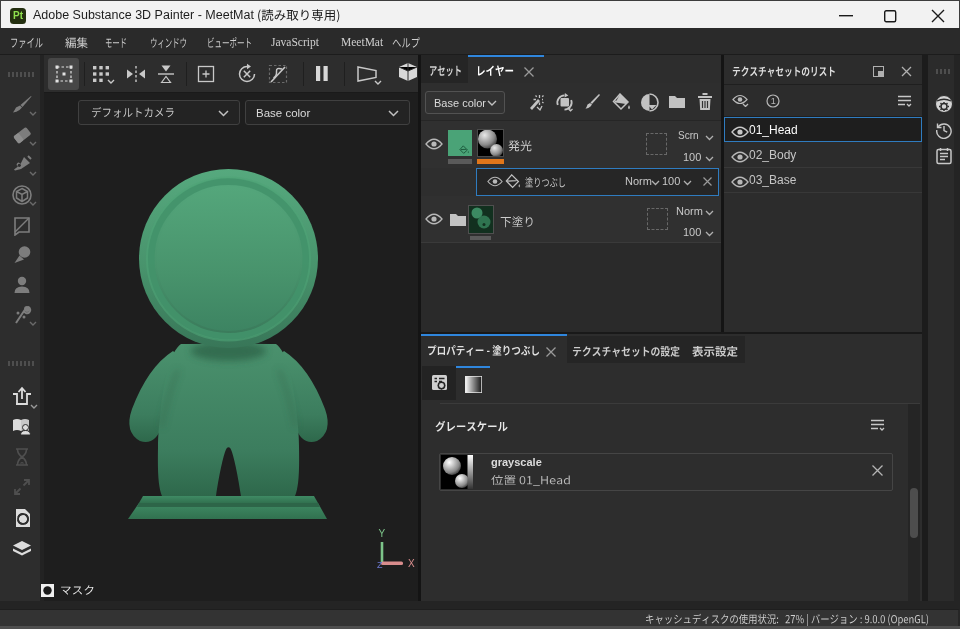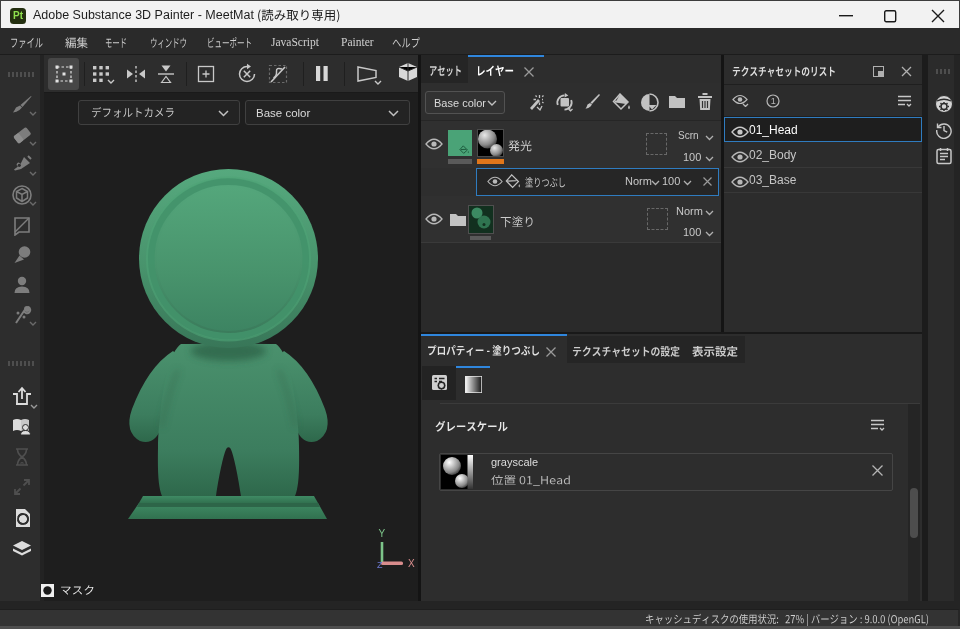--- a/index.html
+++ b/index.html
@@ -85,21 +85,21 @@
         <svg width="37" height="16.2" viewBox="0 0 37 16.2" style="overflow:visible;display:block">
           <path transform="translate(0 12.24) scale(0.6167 1)" d="M6.5 -9.6Q6.5 -9.3 6.4 -9.1Q6.4 -8.9 6.4 -8.7Q6.4 -8.6 6.4 -8.3Q6.4 -8 6.4 -7.6Q6.4 -7.3 6.4 -7.1H5.4Q5.4 -7.3 5.4 -7.7Q5.4 -8 5.4 -8.3Q5.4 -8.6 5.4 -8.7Q5.4 -8.9 5.4 -9.1Q5.4 -9.3 5.3 -9.6ZM10.6 -7.3Q10.5 -7.2 10.5 -6.9Q10.4 -6.7 10.4 -6.6Q10.4 -6.2 10.3 -5.8Q10.2 -5.3 10 -4.8Q9.9 -4.3 9.7 -3.9Q9.5 -3.4 9.2 -3Q8.8 -2.2 8.1 -1.5Q7.4 -0.8 6.5 -0.4Q5.6 0.1 4.5 0.4L3.7 -0.5Q4 -0.5 4.3 -0.6Q4.7 -0.7 4.9 -0.8Q5.5 -1 6.2 -1.3Q6.8 -1.7 7.3 -2.2Q7.8 -2.6 8.2 -3.2Q8.5 -3.7 8.8 -4.3Q9 -4.9 9.1 -5.6Q9.3 -6.2 9.3 -6.7H2.6Q2.6 -6.5 2.6 -6.2Q2.6 -5.9 2.6 -5.6Q2.6 -5.3 2.6 -5Q2.6 -4.7 2.6 -4.6Q2.6 -4.4 2.6 -4.2Q2.7 -4 2.7 -3.8H1.6Q1.7 -4 1.7 -4.2Q1.7 -4.4 1.7 -4.6Q1.7 -4.8 1.7 -5Q1.7 -5.3 1.7 -5.7Q1.7 -6 1.7 -6.3Q1.7 -6.6 1.7 -6.7Q1.7 -6.9 1.7 -7.2Q1.7 -7.4 1.6 -7.6Q1.9 -7.6 2.2 -7.6Q2.4 -7.6 2.8 -7.6H9.1Q9.4 -7.6 9.6 -7.6Q9.8 -7.7 9.9 -7.7Z M13.5 -3.1Q14.3 -3.3 15.1 -3.6Q15.9 -3.9 16.6 -4.3Q17.3 -4.6 17.8 -4.9Q18.4 -5.3 18.9 -5.7Q19.4 -6.1 19.9 -6.5Q20.3 -7 20.6 -7.4L21.4 -6.6Q21 -6.3 20.5 -5.8Q20 -5.4 19.4 -4.9Q18.8 -4.5 18.2 -4.1Q17.8 -3.9 17.3 -3.6Q16.8 -3.4 16.3 -3.1Q15.7 -2.9 15.1 -2.6Q14.5 -2.4 13.9 -2.2ZM17.7 -4.4 18.7 -4.6V-0.1Q18.7 0.1 18.7 0.3Q18.7 0.5 18.7 0.7Q18.7 0.8 18.7 0.9H17.6Q17.6 0.8 17.7 0.7Q17.7 0.5 17.7 0.3Q17.7 0.1 17.7 -0.1Z M26.7 -8.8Q27 -8.6 27.5 -8.3Q27.9 -7.9 28.3 -7.6Q28.8 -7.2 29.1 -6.9Q29.5 -6.6 29.8 -6.3L29 -5.6Q28.8 -5.8 28.4 -6.1Q28.1 -6.5 27.6 -6.8Q27.2 -7.2 26.8 -7.5Q26.4 -7.8 26 -8.1ZM25.7 -0.8Q26.7 -0.9 27.6 -1.2Q28.5 -1.5 29.2 -1.8Q29.9 -2.2 30.5 -2.5Q31.4 -3.1 32.2 -3.8Q33 -4.6 33.6 -5.4Q34.2 -6.2 34.5 -6.9L35.1 -5.9Q34.7 -5.2 34.1 -4.4Q33.5 -3.6 32.7 -2.9Q32 -2.2 31 -1.6Q30.4 -1.3 29.7 -0.9Q29 -0.5 28.2 -0.2Q27.3 0 26.3 0.2Z M43.9 -8.6Q44 -8.4 44.2 -8.1Q44.4 -7.8 44.6 -7.5Q44.8 -7.1 45 -6.8L44.3 -6.5Q44.1 -6.8 44 -7.1Q43.8 -7.5 43.6 -7.8Q43.4 -8.1 43.2 -8.3ZM45.3 -9.2Q45.5 -9 45.7 -8.7Q45.9 -8.4 46.1 -8.1Q46.3 -7.7 46.5 -7.5L45.8 -7.1Q45.6 -7.4 45.4 -7.8Q45.3 -8.1 45.1 -8.4Q44.9 -8.7 44.7 -8.9ZM39.7 -0.9Q39.7 -1.1 39.7 -1.6Q39.7 -2.1 39.7 -2.8Q39.7 -3.5 39.7 -4.3Q39.7 -5 39.7 -5.8Q39.7 -6.5 39.7 -7.1Q39.7 -7.6 39.7 -7.9Q39.7 -8.1 39.6 -8.5Q39.6 -8.9 39.6 -9.1H40.7Q40.7 -8.9 40.7 -8.5Q40.7 -8.2 40.7 -7.9Q40.7 -7.4 40.7 -6.8Q40.7 -6.1 40.7 -5.4Q40.7 -4.6 40.7 -3.9Q40.7 -3.2 40.7 -2.5Q40.7 -1.9 40.7 -1.5Q40.7 -1 40.7 -0.9Q40.7 -0.7 40.7 -0.5Q40.7 -0.2 40.7 0.1Q40.7 0.3 40.7 0.5H39.6Q39.6 0.2 39.6 -0.2Q39.7 -0.6 39.7 -0.9ZM40.5 -6Q41 -5.8 41.8 -5.6Q42.5 -5.3 43.2 -5Q44 -4.8 44.6 -4.5Q45.3 -4.2 45.8 -3.9L45.4 -2.9Q44.9 -3.2 44.2 -3.5Q43.6 -3.8 42.9 -4.1Q42.2 -4.3 41.6 -4.5Q40.9 -4.8 40.5 -4.9Z M54.5 -9.6Q54.5 -9.3 54.4 -9.1Q54.4 -8.9 54.4 -8.7Q54.4 -8.6 54.4 -8.3Q54.4 -8 54.4 -7.6Q54.4 -7.3 54.4 -7.1H53.4Q53.4 -7.3 53.4 -7.7Q53.4 -8 53.4 -8.3Q53.4 -8.6 53.4 -8.7Q53.4 -8.9 53.4 -9.1Q53.4 -9.3 53.3 -9.6ZM58.6 -7.3Q58.5 -7.2 58.5 -6.9Q58.4 -6.7 58.4 -6.6Q58.4 -6.2 58.3 -5.8Q58.2 -5.3 58 -4.8Q57.9 -4.3 57.7 -3.9Q57.5 -3.4 57.2 -3Q56.8 -2.2 56.1 -1.5Q55.4 -0.8 54.5 -0.4Q53.6 0.1 52.5 0.4L51.7 -0.5Q52 -0.5 52.3 -0.6Q52.7 -0.7 52.9 -0.8Q53.5 -1 54.2 -1.3Q54.8 -1.7 55.3 -2.2Q55.8 -2.6 56.2 -3.2Q56.5 -3.7 56.8 -4.3Q57 -4.9 57.1 -5.6Q57.3 -6.2 57.3 -6.7H50.6Q50.6 -6.5 50.6 -6.2Q50.6 -5.9 50.6 -5.6Q50.6 -5.3 50.6 -5Q50.6 -4.7 50.6 -4.6Q50.6 -4.4 50.6 -4.2Q50.7 -4 50.7 -3.8H49.6Q49.7 -4 49.7 -4.2Q49.7 -4.4 49.7 -4.6Q49.7 -4.8 49.7 -5Q49.7 -5.3 49.7 -5.7Q49.7 -6 49.7 -6.3Q49.7 -6.6 49.7 -6.7Q49.7 -6.9 49.7 -7.2Q49.7 -7.4 49.6 -7.6Q49.9 -7.6 50.2 -7.6Q50.4 -7.6 50.8 -7.6H57.1Q57.4 -7.6 57.6 -7.6Q57.8 -7.7 57.9 -7.7Z" fill="#d0d0d0"></path>
         </svg>
       </div>
   <div class="mitem" style="left:207px">
         <svg width="45" height="16.2" viewBox="0 0 45 16.2" style="overflow:visible;display:block">
           <path transform="translate(0 12.24) scale(0.625 1)" d="M8.7 -9.4Q8.9 -9.2 9.1 -8.9Q9.2 -8.6 9.4 -8.3Q9.6 -8 9.7 -7.8L9.1 -7.5Q8.9 -7.8 8.6 -8.3Q8.3 -8.8 8.1 -9.1ZM10.1 -9.9Q10.2 -9.7 10.4 -9.4Q10.6 -9.1 10.8 -8.8Q10.9 -8.5 11.1 -8.3L10.4 -8Q10.2 -8.4 9.9 -8.8Q9.7 -9.3 9.4 -9.6ZM3.4 -9Q3.3 -8.8 3.3 -8.5Q3.3 -8.3 3.3 -8Q3.3 -7.9 3.3 -7.4Q3.3 -6.9 3.3 -6.3Q3.3 -5.7 3.3 -4.9Q3.3 -4.2 3.3 -3.6Q3.3 -2.9 3.3 -2.4Q3.3 -1.9 3.3 -1.7Q3.3 -1.2 3.5 -1.1Q3.7 -0.9 4.1 -0.8Q4.4 -0.8 4.8 -0.7Q5.3 -0.7 5.7 -0.7Q6.2 -0.7 6.7 -0.7Q7.3 -0.8 7.9 -0.8Q8.4 -0.8 8.9 -0.9Q9.4 -1 9.8 -1.1V0Q9.3 0.1 8.6 0.1Q7.9 0.2 7.1 0.2Q6.3 0.3 5.7 0.3Q5.1 0.3 4.6 0.2Q4.1 0.2 3.7 0.1Q3.1 0 2.7 -0.3Q2.3 -0.7 2.3 -1.4Q2.3 -1.7 2.3 -2.3Q2.3 -2.8 2.3 -3.5Q2.3 -4.2 2.3 -4.9Q2.3 -5.6 2.3 -6.3Q2.3 -6.9 2.3 -7.4Q2.3 -7.9 2.3 -8Q2.3 -8.2 2.3 -8.3Q2.3 -8.5 2.3 -8.7Q2.3 -8.9 2.2 -9ZM2.8 -5.2Q3.4 -5.3 4 -5.5Q4.7 -5.7 5.4 -5.9Q6.1 -6.1 6.7 -6.3Q7.3 -6.6 7.8 -6.8Q8.1 -6.9 8.4 -7Q8.7 -7.2 8.9 -7.3L9.3 -6.4Q9.1 -6.3 8.8 -6.1Q8.5 -6 8.2 -5.9Q7.6 -5.7 6.9 -5.4Q6.2 -5.2 5.5 -5Q4.8 -4.7 4.1 -4.6Q3.4 -4.4 2.8 -4.2Z M20.8 -5.7Q20.8 -5.6 20.8 -5.5Q20.8 -5.4 20.8 -5.3Q20.7 -5.1 20.7 -4.6Q20.6 -4.1 20.5 -3.6Q20.4 -3 20.4 -2.4Q20.3 -1.9 20.2 -1.4Q20.1 -1 20.1 -0.7H19.1Q19.1 -0.9 19.2 -1.3Q19.2 -1.8 19.3 -2.3Q19.4 -2.8 19.5 -3.4Q19.6 -3.9 19.6 -4.4Q19.7 -4.8 19.7 -5.1Q19.5 -5.1 19 -5.1Q18.6 -5.1 18.1 -5.1Q17.6 -5.1 17.1 -5.1Q16.7 -5.1 16.3 -5.1Q16 -5.1 15.9 -5.1Q15.6 -5.1 15.4 -5.1Q15.1 -5.1 14.9 -5V-6Q15.1 -6 15.2 -6Q15.4 -6 15.6 -6Q15.7 -6 15.9 -6Q16 -6 16.4 -6Q16.7 -6 17.2 -6Q17.6 -6 18.1 -6Q18.5 -6 18.9 -6Q19.3 -6 19.5 -6Q19.6 -6 19.7 -6Q19.9 -6 20 -6Q20.1 -6 20.1 -6.1ZM13.8 -1.1Q14 -1.1 14.3 -1.1Q14.5 -1 14.8 -1Q14.9 -1 15.4 -1Q15.9 -1 16.6 -1Q17.3 -1 18.1 -1Q18.8 -1 19.5 -1Q20.2 -1 20.7 -1Q21.2 -1 21.3 -1Q21.5 -1 21.8 -1.1Q22.1 -1.1 22.3 -1.1V-0.1Q22.2 -0.1 22 -0.1Q21.8 -0.1 21.7 -0.1Q21.5 -0.1 21.4 -0.1Q21.2 -0.1 20.7 -0.1Q20.2 -0.1 19.5 -0.1Q18.8 -0.1 18 -0.1Q17.3 -0.1 16.6 -0.1Q15.9 -0.1 15.4 -0.1Q14.9 -0.1 14.8 -0.1Q14.5 -0.1 14.3 -0.1Q14.1 -0.1 13.8 -0.1Z M25.2 -5.2Q25.4 -5.2 25.7 -5.2Q25.9 -5.2 26.2 -5.1Q26.6 -5.1 26.9 -5.1Q27.1 -5.1 27.5 -5.1Q27.9 -5.1 28.4 -5.1Q29 -5.1 29.6 -5.1Q30.2 -5.1 30.8 -5.1Q31.4 -5.1 31.9 -5.1Q32.5 -5.1 32.9 -5.1Q33.3 -5.1 33.5 -5.1Q33.9 -5.1 34.2 -5.2Q34.6 -5.2 34.8 -5.2V-4Q34.6 -4 34.2 -4.1Q33.9 -4.1 33.5 -4.1Q33.3 -4.1 32.9 -4.1Q32.5 -4.1 31.9 -4.1Q31.4 -4.1 30.8 -4.1Q30.2 -4.1 29.6 -4.1Q29 -4.1 28.4 -4.1Q27.9 -4.1 27.5 -4.1Q27.1 -4.1 26.9 -4.1Q26.4 -4.1 26 -4.1Q25.5 -4 25.2 -4Z M45.1 -8.9Q45.1 -8.5 45.3 -8.3Q45.5 -8.1 45.8 -8.1Q46.1 -8.1 46.4 -8.3Q46.6 -8.5 46.6 -8.9Q46.6 -9.2 46.4 -9.4Q46.1 -9.6 45.8 -9.6Q45.5 -9.6 45.3 -9.4Q45.1 -9.2 45.1 -8.9ZM44.5 -8.9Q44.5 -9.2 44.7 -9.5Q44.9 -9.8 45.2 -10Q45.5 -10.2 45.8 -10.2Q46.2 -10.2 46.5 -10Q46.8 -9.8 47 -9.5Q47.1 -9.2 47.1 -8.9Q47.1 -8.5 47 -8.2Q46.8 -7.9 46.5 -7.7Q46.2 -7.6 45.8 -7.6Q45.5 -7.6 45.2 -7.7Q44.9 -7.9 44.7 -8.2Q44.5 -8.5 44.5 -8.9ZM42.5 -9.2Q42.5 -9.2 42.5 -9Q42.5 -8.9 42.4 -8.7Q42.4 -8.5 42.4 -8.4Q42.4 -8.1 42.4 -7.7Q42.4 -7.3 42.4 -6.9Q42.4 -6.5 42.4 -6.2Q42.4 -5.9 42.4 -5.5Q42.4 -5 42.4 -4.4Q42.4 -3.9 42.4 -3.3Q42.4 -2.7 42.4 -2.1Q42.4 -1.5 42.4 -1.1Q42.4 -0.7 42.4 -0.4Q42.4 0 42.2 0.3Q41.9 0.5 41.4 0.5Q41.1 0.5 40.8 0.5Q40.5 0.5 40.2 0.5Q39.9 0.4 39.7 0.4L39.6 -0.5Q40 -0.5 40.4 -0.4Q40.8 -0.4 41 -0.4Q41.2 -0.4 41.3 -0.5Q41.5 -0.6 41.5 -0.8Q41.5 -1 41.5 -1.4Q41.5 -1.8 41.5 -2.4Q41.5 -2.9 41.5 -3.5Q41.5 -4.1 41.5 -4.7Q41.5 -5.2 41.5 -5.6Q41.5 -6 41.5 -6.2Q41.5 -6.4 41.5 -6.8Q41.5 -7.2 41.5 -7.6Q41.5 -8.1 41.5 -8.4Q41.5 -8.6 41.4 -8.9Q41.4 -9.1 41.4 -9.2ZM37.1 -7.2Q37.4 -7.2 37.6 -7.2Q37.8 -7.2 38.1 -7.2Q38.3 -7.2 38.7 -7.2Q39.2 -7.2 39.8 -7.2Q40.4 -7.2 41.1 -7.2Q41.9 -7.2 42.6 -7.2Q43.3 -7.2 43.9 -7.2Q44.6 -7.2 45 -7.2Q45.4 -7.2 45.6 -7.2Q45.8 -7.2 46.1 -7.2Q46.4 -7.2 46.6 -7.2V-6.2Q46.3 -6.2 46.1 -6.2Q45.8 -6.3 45.6 -6.3Q45.5 -6.3 45 -6.3Q44.6 -6.3 44 -6.3Q43.3 -6.3 42.6 -6.3Q41.9 -6.3 41.2 -6.3Q40.4 -6.3 39.8 -6.3Q39.2 -6.3 38.7 -6.3Q38.3 -6.3 38.1 -6.3Q37.9 -6.3 37.6 -6.2Q37.3 -6.2 37.1 -6.2ZM39.9 -4.4Q39.7 -4 39.4 -3.6Q39.1 -3.1 38.8 -2.6Q38.4 -2.2 38.1 -1.8Q37.8 -1.4 37.6 -1.1L36.7 -1.7Q37 -1.9 37.4 -2.3Q37.7 -2.7 38 -3.2Q38.3 -3.6 38.6 -4Q38.8 -4.4 39 -4.8ZM44.9 -4.8Q45.1 -4.5 45.4 -4.1Q45.7 -3.7 46 -3.3Q46.3 -2.8 46.5 -2.4Q46.8 -2 47 -1.7L46.1 -1.2Q45.9 -1.5 45.6 -2Q45.4 -2.4 45.1 -2.8Q44.9 -3.3 44.6 -3.7Q44.3 -4.1 44.1 -4.4Z M49.2 -5.2Q49.4 -5.2 49.7 -5.2Q49.9 -5.2 50.2 -5.1Q50.6 -5.1 50.9 -5.1Q51.1 -5.1 51.5 -5.1Q51.9 -5.1 52.4 -5.1Q53 -5.1 53.6 -5.1Q54.2 -5.1 54.8 -5.1Q55.4 -5.1 55.9 -5.1Q56.5 -5.1 56.9 -5.1Q57.3 -5.1 57.5 -5.1Q57.9 -5.1 58.2 -5.2Q58.6 -5.2 58.8 -5.2V-4Q58.6 -4 58.2 -4.1Q57.9 -4.1 57.5 -4.1Q57.3 -4.1 56.9 -4.1Q56.5 -4.1 55.9 -4.1Q55.4 -4.1 54.8 -4.1Q54.2 -4.1 53.6 -4.1Q53 -4.1 52.4 -4.1Q51.9 -4.1 51.5 -4.1Q51.1 -4.1 50.9 -4.1Q50.4 -4.1 50 -4.1Q49.5 -4 49.2 -4Z M64 -1.1Q64 -1.2 64 -1.7Q64 -2.2 64 -2.9Q64 -3.6 64 -4.4Q64 -5.2 64 -5.9Q64 -6.7 64 -7.2Q64 -7.8 64 -8Q64 -8.3 64 -8.7Q64 -9 64 -9.3H65.1Q65.1 -9 65.1 -8.7Q65 -8.3 65 -8Q65 -7.6 65 -6.9Q65 -6.3 65 -5.5Q65 -4.8 65 -4.1Q65.1 -3.3 65.1 -2.7Q65.1 -2.1 65.1 -1.6Q65.1 -1.2 65.1 -1.1Q65.1 -0.9 65.1 -0.6Q65.1 -0.4 65.1 -0.1Q65.1 0.2 65.1 0.4H64Q64 0.1 64 -0.3Q64 -0.7 64 -1.1ZM64.8 -6.1Q65.4 -6 66.1 -5.7Q66.9 -5.5 67.6 -5.2Q68.3 -4.9 69 -4.6Q69.7 -4.4 70.2 -4.1L69.8 -3.1Q69.2 -3.4 68.6 -3.7Q67.9 -3.9 67.3 -4.2Q66.6 -4.5 66 -4.7Q65.3 -4.9 64.8 -5.1Z" fill="#d0d0d0"></path>
         </svg>
       </div>
   <div class="mitem mtxt" style="left:271px;top:8px;font-size:11.5px">JavaScript</div>
-  <div class="mitem mtxt" style="left:341px;top:8px;font-size:11.5px">Painter</div>
+  <div class="mitem mtxt" style="left:341px;top:8px;font-size:11.5px">MeetMat</div>
   <div class="mitem" style="left:392px">
         <svg width="28" height="16.2" viewBox="0 0 28 16.2" style="overflow:visible;display:block">
           <path transform="translate(0 12.24) scale(0.7778 1)" d="M0.7 -3.4Q1 -3.6 1.2 -3.8Q1.4 -3.9 1.6 -4.2Q1.8 -4.4 2.1 -4.7Q2.4 -5.1 2.7 -5.5Q3 -5.9 3.4 -6.3Q3.7 -6.6 4 -7Q4.4 -7.5 4.9 -7.6Q5.4 -7.7 6 -7.1Q6.4 -6.8 6.8 -6.3Q7.2 -5.9 7.7 -5.4Q8.1 -5 8.4 -4.6Q8.9 -4.2 9.4 -3.6Q9.9 -3.1 10.4 -2.5Q10.9 -1.9 11.4 -1.4L10.6 -0.6Q10.1 -1.1 9.7 -1.6Q9.2 -2.2 8.7 -2.7Q8.3 -3.3 7.9 -3.7Q7.6 -4 7.3 -4.3Q7 -4.7 6.6 -5Q6.3 -5.4 6 -5.7Q5.7 -6 5.6 -6.2Q5.2 -6.5 5 -6.5Q4.8 -6.4 4.5 -6.1Q4.2 -5.8 4 -5.5Q3.7 -5.1 3.4 -4.7Q3.1 -4.3 2.8 -4Q2.5 -3.6 2.3 -3.4Q2.2 -3.2 2 -2.9Q1.8 -2.7 1.6 -2.5Z M18.3 -0.3Q18.3 -0.4 18.3 -0.6Q18.4 -0.7 18.4 -0.9Q18.4 -1 18.4 -1.5Q18.4 -1.9 18.4 -2.5Q18.4 -3.1 18.4 -3.7Q18.4 -4.4 18.4 -5.1Q18.4 -5.8 18.4 -6.5Q18.4 -7.1 18.4 -7.5Q18.4 -8 18.4 -8.1Q18.4 -8.5 18.3 -8.7Q18.3 -8.9 18.3 -9H19.4Q19.4 -8.9 19.4 -8.7Q19.4 -8.5 19.4 -8.1Q19.4 -7.9 19.4 -7.5Q19.4 -7.1 19.4 -6.5Q19.4 -5.9 19.4 -5.2Q19.4 -4.5 19.4 -3.8Q19.4 -3.2 19.4 -2.6Q19.4 -2 19.4 -1.6Q19.4 -1.3 19.4 -1.2Q19.9 -1.4 20.6 -1.9Q21.2 -2.3 21.8 -2.9Q22.4 -3.5 22.9 -4.1L23.4 -3.3Q22.9 -2.6 22.2 -2Q21.5 -1.4 20.8 -0.9Q20 -0.3 19.3 0Q19.2 0.1 19.1 0.2Q19 0.2 18.9 0.3ZM12.8 -0.3Q13.5 -0.9 14.1 -1.6Q14.6 -2.4 14.9 -3.3Q15 -3.7 15.1 -4.3Q15.2 -4.9 15.2 -5.6Q15.2 -6.3 15.2 -6.9Q15.2 -7.6 15.2 -8.1Q15.2 -8.4 15.2 -8.6Q15.2 -8.8 15.2 -9H16.3Q16.3 -8.9 16.2 -8.8Q16.2 -8.6 16.2 -8.4Q16.2 -8.3 16.2 -8.1Q16.2 -7.6 16.2 -6.9Q16.2 -6.2 16.1 -5.5Q16.1 -4.8 16 -4.1Q16 -3.4 15.8 -3Q15.6 -2 15 -1.2Q14.5 -0.3 13.7 0.3Z M33.7 -8.6Q33.7 -8.3 33.9 -8.1Q34.1 -7.8 34.5 -7.8Q34.8 -7.8 35 -8.1Q35.3 -8.3 35.3 -8.6Q35.3 -8.9 35 -9.2Q34.8 -9.4 34.5 -9.4Q34.1 -9.4 33.9 -9.2Q33.7 -8.9 33.7 -8.6ZM33.1 -8.6Q33.1 -9 33.3 -9.3Q33.5 -9.6 33.8 -9.8Q34.1 -10 34.5 -10Q34.8 -10 35.1 -9.8Q35.4 -9.6 35.6 -9.3Q35.8 -9 35.8 -8.6Q35.8 -8.2 35.6 -7.9Q35.4 -7.6 35.1 -7.5Q34.8 -7.3 34.5 -7.3Q34.1 -7.3 33.8 -7.5Q33.5 -7.6 33.3 -7.9Q33.1 -8.2 33.1 -8.6ZM34.2 -7.8Q34.1 -7.7 34.1 -7.5Q34 -7.4 34 -7.2Q33.9 -6.7 33.7 -6.2Q33.6 -5.6 33.3 -5Q33.1 -4.4 32.8 -3.8Q32.5 -3.2 32.2 -2.8Q31.6 -2.1 31 -1.5Q30.3 -0.9 29.4 -0.4Q28.6 0.1 27.5 0.4L26.6 -0.5Q27.8 -0.8 28.7 -1.2Q29.5 -1.6 30.2 -2.2Q30.8 -2.7 31.3 -3.4Q31.8 -3.9 32.1 -4.6Q32.4 -5.3 32.6 -6Q32.8 -6.7 32.9 -7.3Q32.7 -7.3 32.3 -7.3Q31.8 -7.3 31.2 -7.3Q30.5 -7.3 29.8 -7.3Q29.1 -7.3 28.5 -7.3Q27.9 -7.3 27.4 -7.3Q26.9 -7.3 26.8 -7.3Q26.4 -7.3 26.1 -7.3Q25.8 -7.3 25.6 -7.2V-8.3Q25.7 -8.3 25.9 -8.3Q26.1 -8.2 26.4 -8.2Q26.6 -8.2 26.8 -8.2Q26.9 -8.2 27.3 -8.2Q27.6 -8.2 28.2 -8.2Q28.7 -8.2 29.2 -8.2Q29.8 -8.2 30.4 -8.2Q31 -8.2 31.5 -8.2Q32 -8.2 32.3 -8.2Q32.7 -8.2 32.8 -8.2Q32.9 -8.2 33.1 -8.2Q33.3 -8.2 33.4 -8.3Z" fill="#d0d0d0"></path>
         </svg>
       </div>
 </div>
 
 <div id="sidebar">
   <div class="dots" style="top:17px"></div>
 
@@ -686,21 +686,21 @@
             <stop offset="1" stop-color="#222"></stop>
           </radialGradient>
     <linearGradient id="wg" x1="0" y1="0" x2="0" y2="1">
             <stop offset="0" stop-color="#fff"></stop>
             <stop offset="1" stop-color="#333"></stop>
           </linearGradient>
         </defs>
     <circle cx="21" cy="26" r="7" fill="url(#sp2)"></circle>
     <rect x="26.5" y="0" width="5.5" height="34" fill="url(#wg)"></rect>
   </svg>
-  <div class="abs" style="left:70px;top:124px;color:#dcdcdc;font-size:11px;font-weight:normal">grayscale</div>
+  <div class="abs" style="left:70px;top:124px;color:#dcdcdc;font-size:11px;font-weight:bold">grayscale</div>
   <div class="abs" style="left:70px;top:141px">
         <svg width="80" height="14.85" viewBox="0 0 80 14.85" style="overflow:visible;display:block">
           <path transform="translate(0 11.22) scale(1.1439 1)" d="M6.5 -9.1H7.3V-6.6H6.5ZM3.6 -7.1H10.3V-6.3H3.6ZM4.5 -5.4 5.3 -5.6Q5.5 -4.8 5.7 -4Q5.8 -3.2 6 -2.4Q6.1 -1.7 6.2 -1.1L5.3 -0.9Q5.3 -1.5 5.2 -2.3Q5.1 -3 4.9 -3.9Q4.7 -4.7 4.5 -5.4ZM8.5 -5.6 9.4 -5.5Q9.3 -4.8 9.1 -4.1Q8.9 -3.4 8.7 -2.7Q8.5 -1.9 8.3 -1.3Q8 -0.6 7.9 -0.1L7.1 -0.3Q7.3 -0.8 7.5 -1.5Q7.7 -2.1 7.9 -2.9Q8.1 -3.6 8.3 -4.3Q8.4 -5 8.5 -5.6ZM3.3 -0.4H10.6V0.4H3.3ZM3 -9.2 3.8 -9Q3.4 -8 2.9 -7.1Q2.4 -6.2 1.9 -5.5Q1.3 -4.7 0.7 -4.1Q0.6 -4.1 0.6 -4.3Q0.5 -4.5 0.4 -4.6Q0.3 -4.8 0.2 -4.9Q0.8 -5.4 1.3 -6.1Q1.8 -6.8 2.3 -7.6Q2.7 -8.4 3 -9.2ZM1.9 -6.4 2.7 -7.2 2.7 -7.1V0.9H1.9Z M18.1 -8.2V-7.2H20V-8.2ZM15.6 -8.2V-7.2H17.4V-8.2ZM13.1 -8.2V-7.2H14.8V-8.2ZM12.3 -8.8H20.8V-6.6H12.3ZM11.8 -6H21.3V-5.3H11.8ZM12.7 -0.2H21.5V0.4H12.7ZM12.4 -4.5H13.2V0.9H12.4ZM15.1 -3.1V-2.5H19.6V-3.1ZM15.1 -2V-1.4H19.6V-2ZM15.1 -4.2V-3.6H19.6V-4.2ZM14.3 -4.7H20.4V-0.9H14.3ZM16.3 -6.8 17.1 -6.7Q17 -6.1 16.9 -5.5Q16.8 -4.9 16.7 -4.4H15.9Q16 -4.9 16.1 -5.5Q16.2 -6.2 16.3 -6.8Z M27.5 0.1Q26.8 0.1 26.2 -0.3Q25.6 -0.8 25.3 -1.7Q25 -2.7 25 -4.1Q25 -5.5 25.3 -6.4Q25.6 -7.3 26.2 -7.8Q26.8 -8.2 27.5 -8.2Q28.3 -8.2 28.9 -7.8Q29.4 -7.3 29.7 -6.4Q30 -5.5 30 -4.1Q30 -2.7 29.7 -1.7Q29.4 -0.8 28.9 -0.3Q28.3 0.1 27.5 0.1ZM27.5 -0.7Q28 -0.7 28.3 -1Q28.7 -1.4 28.9 -2.1Q29.1 -2.9 29.1 -4.1Q29.1 -5.2 28.9 -6Q28.7 -6.7 28.3 -7.1Q28 -7.4 27.5 -7.4Q27.1 -7.4 26.7 -7.1Q26.4 -6.7 26.2 -6Q26 -5.2 26 -4.1Q26 -2.9 26.2 -2.1Q26.4 -1.4 26.7 -1Q27.1 -0.7 27.5 -0.7Z M31.5 0V-0.8H33.3V-6.8H31.9V-7.5Q32.4 -7.6 32.8 -7.7Q33.2 -7.9 33.6 -8.1H34.3V-0.8H36V0Z M36.8 1.5V0.9H42.7V1.5Z M43.9 0V-8.1H44.9V-4.7H48.7V-8.1H49.7V0H48.7V-3.8H44.9V0Z M54.3 0.1Q53.5 0.1 52.8 -0.2Q52.2 -0.6 51.8 -1.3Q51.4 -2 51.4 -3Q51.4 -3.7 51.6 -4.3Q51.8 -4.9 52.2 -5.3Q52.6 -5.7 53.1 -5.9Q53.6 -6.1 54.1 -6.1Q54.8 -6.1 55.4 -5.8Q55.9 -5.4 56.2 -4.8Q56.5 -4.2 56.5 -3.3Q56.5 -3.2 56.5 -3Q56.4 -2.9 56.4 -2.7H52.4Q52.4 -2.1 52.7 -1.6Q52.9 -1.2 53.4 -0.9Q53.8 -0.7 54.4 -0.7Q54.8 -0.7 55.2 -0.8Q55.5 -0.9 55.9 -1.1L56.2 -0.5Q55.8 -0.2 55.4 -0Q54.9 0.1 54.3 0.1ZM52.4 -3.5H55.6Q55.6 -4.4 55.2 -4.8Q54.8 -5.3 54.1 -5.3Q53.7 -5.3 53.3 -5.1Q52.9 -4.9 52.7 -4.5Q52.4 -4.1 52.4 -3.5Z M59.3 0.1Q58.8 0.1 58.4 -0.1Q58 -0.3 57.8 -0.6Q57.6 -1 57.6 -1.6Q57.6 -2.5 58.4 -3.1Q59.3 -3.6 61.2 -3.8Q61.2 -4.2 61.1 -4.5Q61 -4.9 60.8 -5.1Q60.5 -5.3 60 -5.3Q59.5 -5.3 59 -5.1Q58.6 -4.9 58.2 -4.6L57.8 -5.3Q58.1 -5.5 58.5 -5.7Q58.8 -5.9 59.3 -6Q59.7 -6.1 60.2 -6.1Q60.9 -6.1 61.4 -5.8Q61.8 -5.5 62 -5Q62.2 -4.4 62.2 -3.7V0H61.4L61.3 -0.7H61.3Q60.9 -0.4 60.4 -0.1Q59.9 0.1 59.3 0.1ZM59.6 -0.7Q60 -0.7 60.4 -0.9Q60.8 -1.1 61.2 -1.5V-3.1Q60.2 -3 59.6 -2.8Q59 -2.6 58.8 -2.3Q58.5 -2 58.5 -1.6Q58.5 -1.1 58.8 -0.9Q59.2 -0.7 59.6 -0.7Z M66.2 0.1Q65.4 0.1 64.9 -0.2Q64.3 -0.6 64 -1.3Q63.7 -2 63.7 -3Q63.7 -3.9 64.1 -4.7Q64.4 -5.4 65 -5.7Q65.6 -6.1 66.3 -6.1Q66.8 -6.1 67.2 -5.9Q67.6 -5.8 68 -5.4L67.9 -6.5V-8.8H68.9V0H68.1L68 -0.7H68Q67.6 -0.4 67.2 -0.1Q66.7 0.1 66.2 0.1ZM66.4 -0.7Q66.8 -0.7 67.2 -0.9Q67.5 -1.1 67.9 -1.5V-4.7Q67.5 -5 67.2 -5.1Q66.8 -5.3 66.5 -5.3Q66 -5.3 65.6 -5Q65.2 -4.7 65 -4.2Q64.7 -3.7 64.7 -3Q64.7 -2.3 64.9 -1.8Q65.1 -1.2 65.5 -1Q65.9 -0.7 66.4 -0.7Z" fill="#b8b8b8"></path>
         </svg>
       </div>
   <svg class="abs" style="left:450px;top:132px" width="13" height="13">
         <path d="M1.5 1.5 L11.5 11.5 M11.5 1.5 L1.5 11.5" stroke="#b4b4b4" stroke-width="1.3"></path>
       </svg>
 
   <div class="abs" style="left:487px;top:72px;width:12px;height:201px;background:#252525"></div>

